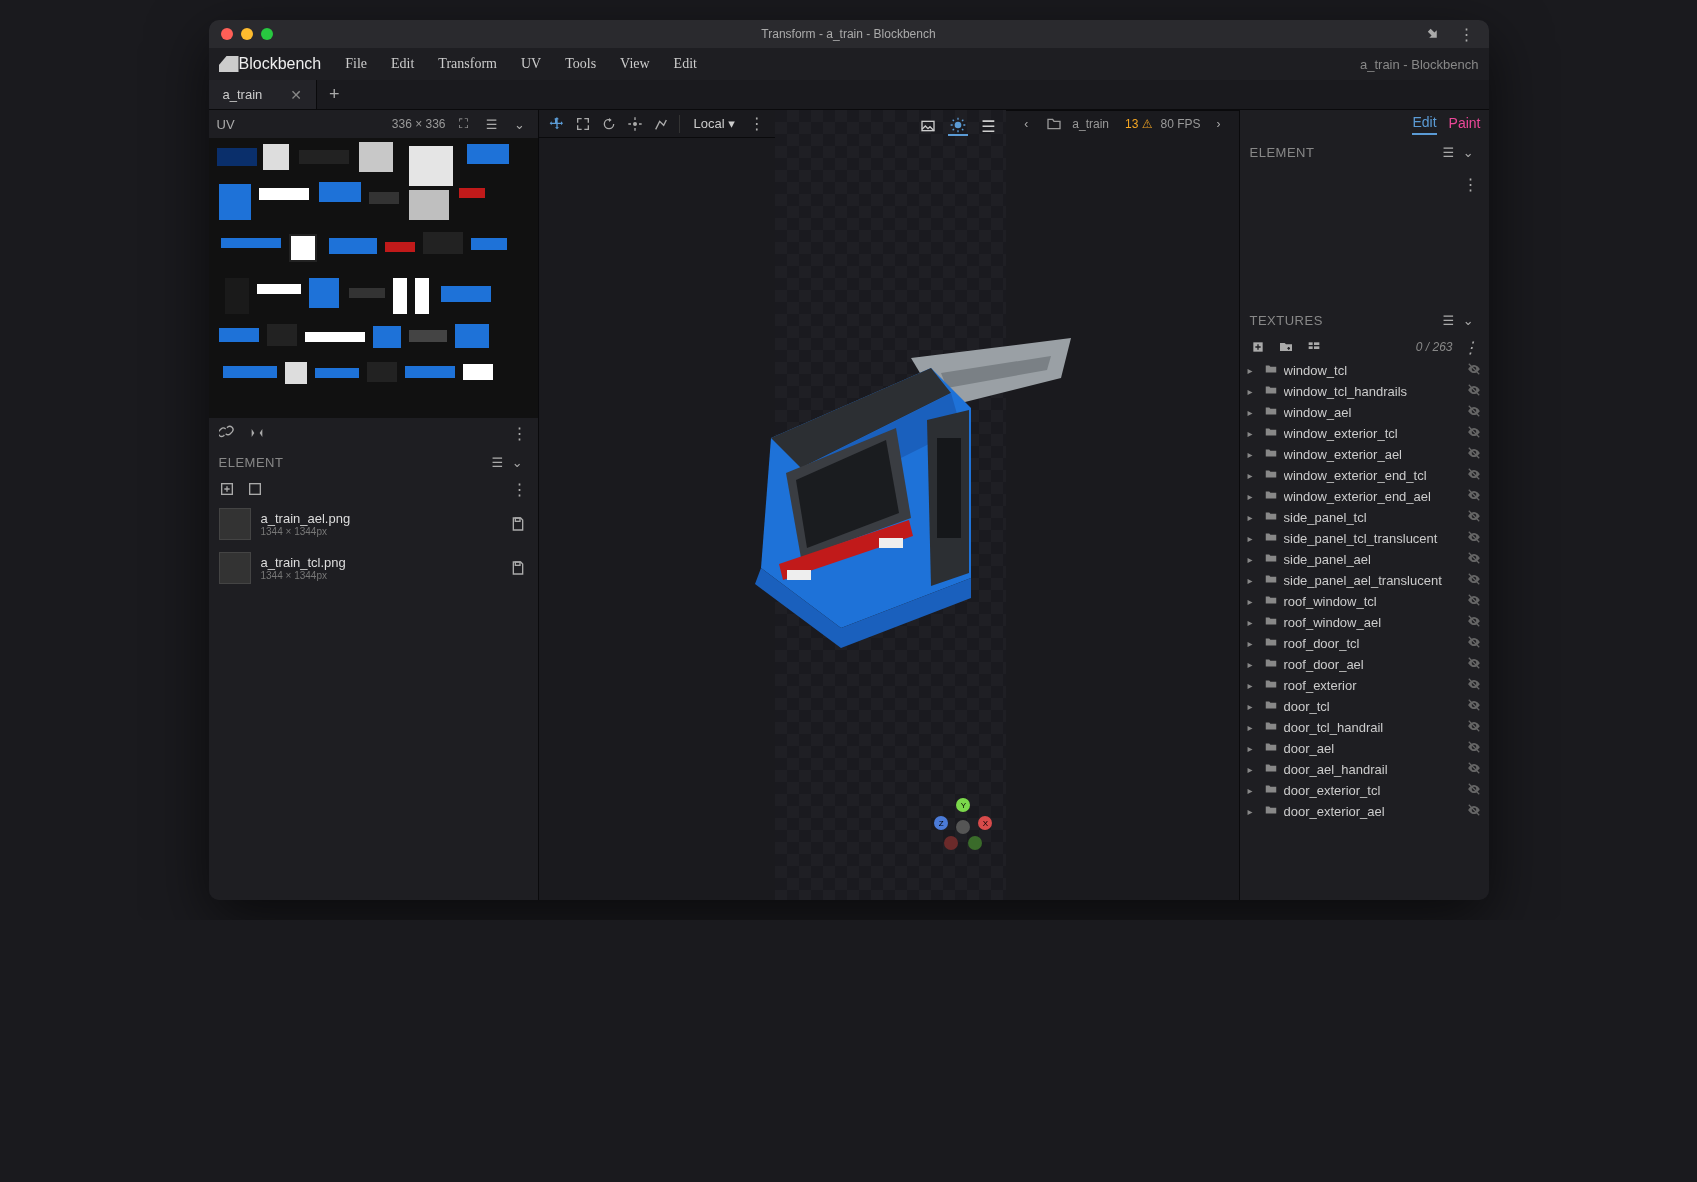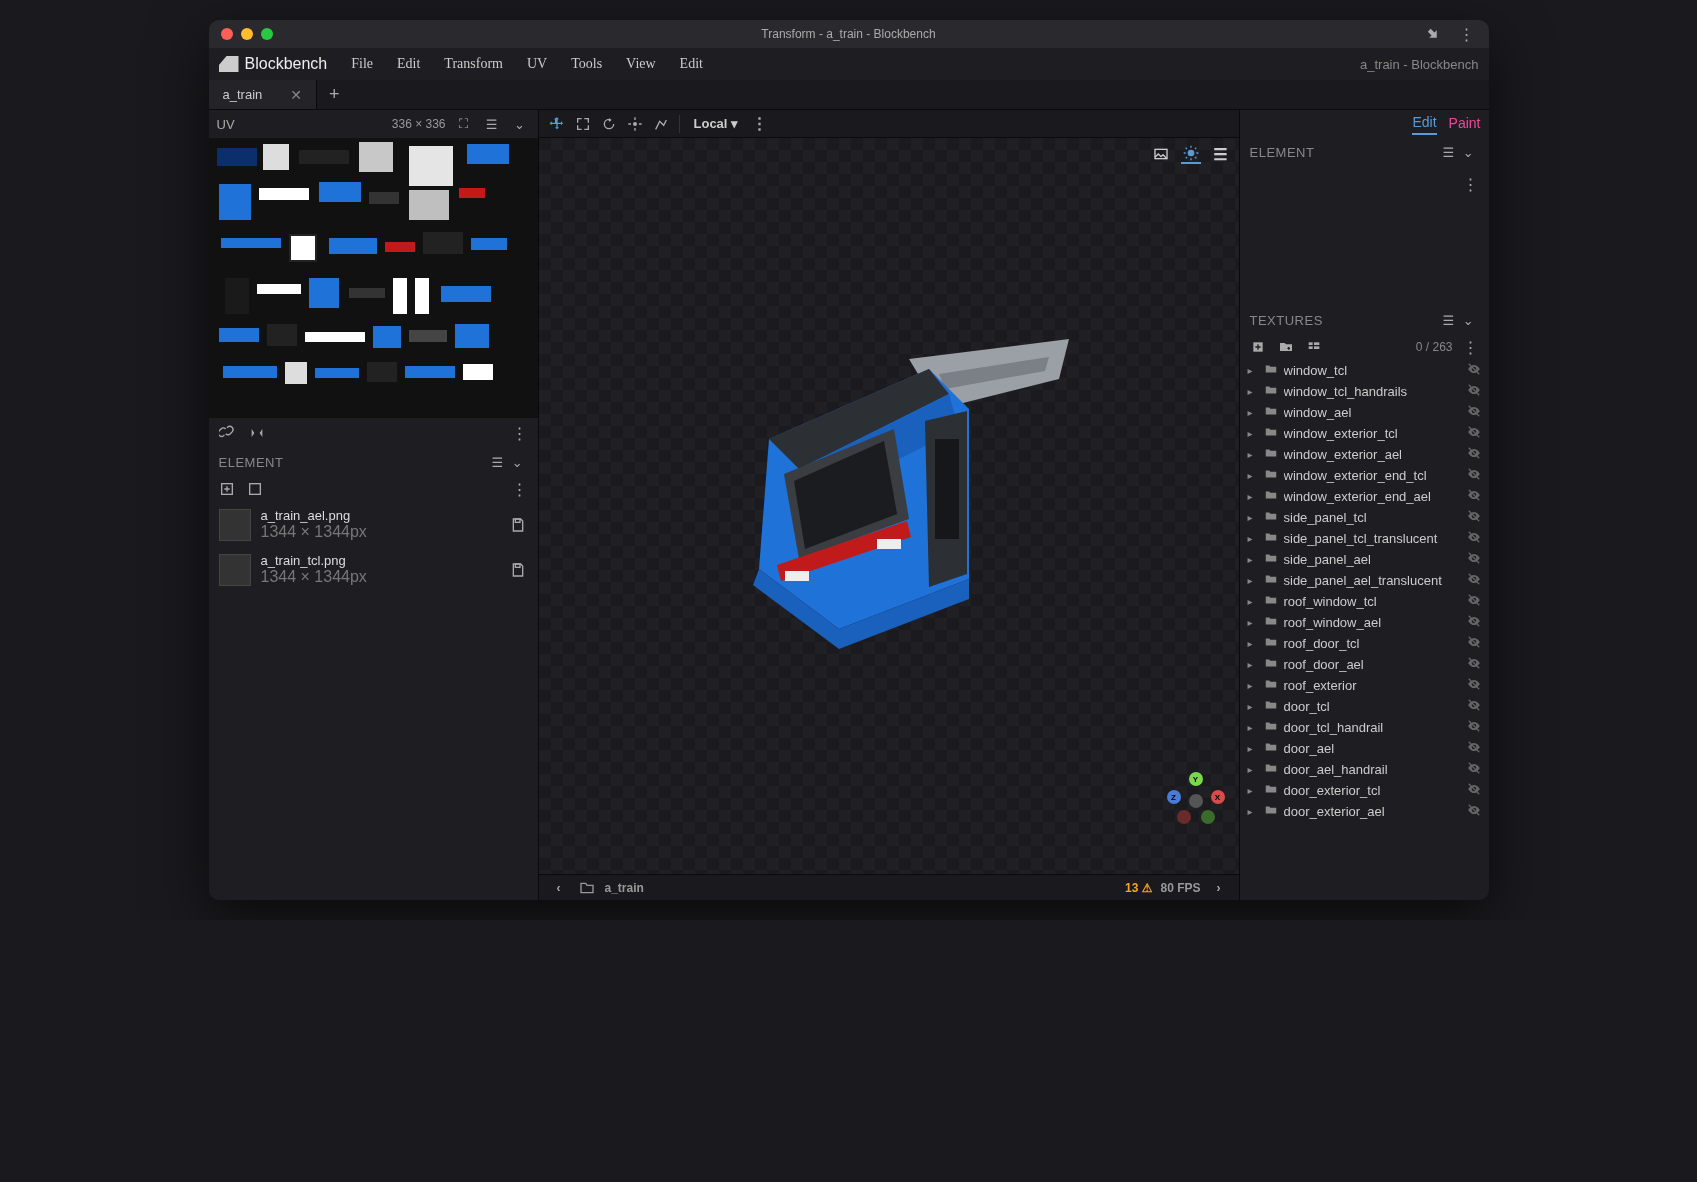--- a/index.html
+++ b/index.html
@@ -8,21 +8,21 @@
 .titlebar { height: 28px; background: #2a2a2e; display: flex; align-items: center; padding: 0 12px; position: relative; }
 .traffic { display: flex; gap: 8px; }
 .traffic span { width: 12px; height: 12px; border-radius: 50%; }
 .tl-close { background: #ff5f57; }
 .tl-min { background: #febc2e; }
 .tl-max { background: #28c840; }
 .title-text { position: absolute; left: 50%; transform: translateX(-50%); font-size: 12px; color: #aaa; }
 .title-ctrls { margin-left: auto; display: flex; gap: 14px; color: #ccc; }
 .title-ctrls svg { width: 16px; height: 16px; fill: #ccc; }
 .menubar { height: 32px; background: #1e1e22; display: flex; align-items: center; padding: 0 10px; gap: 4px; }
-.logo { display: flex; align-items: center; gap: 6px; margin-right: 10px; }
+.logo { display: flex; align-items: center; margin-right: 10px; }
 .logo-icon { width: 20px; height: 16px; background: #ccc; clip-path: polygon(0 60%, 40% 0, 100% 0, 100% 100%, 0 100%); }
 .logo-text { font-size: 16px; color: #eee; }
 .menu-item { font-size: 14px; color: #ccc; padding: 4px 10px; cursor: pointer; font-family: Liberation Serif, serif; }
 .menubar-right { margin-left: auto; font-size: 13px; color: #888; }
 .tabbar { height: 30px; background: #1a1a1e; display: flex; align-items: center; border-bottom: 1px solid #0a0a0c; }
 .tab { height: 100%; padding: 0 14px; display: flex; align-items: center; gap: 28px; background: #232328; font-size: 13px; color: #ccc; border-right: 1px solid #0a0a0c; }
 .tab-close { color: #888; cursor: pointer; font-size: 14px; }
 .tab-add { padding: 0 12px; color: #aaa; font-size: 18px; cursor: pointer; }
 .main { flex: 1; display: flex; overflow: hidden; }
 .left-panel { width: 330px; background: #1e1e22; display: flex; flex-direction: column; border-right: 1px solid #0a0a0c; }
@@ -34,22 +34,22 @@
 .uv-canvas { height: 280px; background: #111; position: relative; overflow: hidden; }
 .uv-patch { position: absolute; }
 .uv-tools { height: 30px; display: flex; align-items: center; padding: 0 8px; gap: 10px; }
 .panel-head { height: 28px; display: flex; align-items: center; padding: 0 10px; font-size: 13px; color: #888; letter-spacing: 0.5px; }
 .panel-head .spacer { flex: 1; }
 .tex-tools { height: 26px; display: flex; align-items: center; padding: 0 8px; gap: 8px; }
 .tex-item { display: flex; align-items: center; padding: 6px 10px; gap: 10px; }
 .tex-thumb { width: 32px; height: 32px; background: #333; border: 1px solid #444; }
 .tex-info { flex: 1; }
 .tex-name { font-size: 13px; color: #ddd; }
-.tex-dim { font-size: 16px; color: #777; }
-.viewport { flex: 1; display: flex; flex-direction: column; background: #1a1a1e; position: relative; font-weight: bold; }
+.tex-dim { font-size: 10px; color: #777; }
+.viewport { flex: 1; display: flex; flex-direction: row; background: #1a1a1e; position: relative; }
 .vp-toolbar { height: 28px; display: flex; align-items: center; padding: 0 8px; gap: 6px; border-bottom: 1px solid #0a0a0c; }
 .vp-toolbar .divider { width: 1px; height: 18px; background: #333; margin: 0 2px; }
 .vp-dropdown { font-size: 13px; color: #ccc; padding: 2px 6px; cursor: pointer; }
 .vp-canvas { flex: 1; position: relative; background-image:
   linear-gradient(45deg, #1f1f24 25%, transparent 25%),
   linear-gradient(-45deg, #1f1f24 25%, transparent 25%),
   linear-gradient(45deg, transparent 75%, #1f1f24 75%),
   linear-gradient(-45deg, transparent 75%, #1f1f24 75%);
   background-size: 24px 24px;
   background-position: 0 0, 0 12px, 12px -12px, -12px 0;
@@ -61,21 +61,21 @@
 .gizmo .center { width: 14px; height: 14px; background: #555; border-radius: 50%; position: absolute; left: 18px; top: 18px; }
 .vp-status { height: 26px; display: flex; align-items: center; padding: 0 10px; font-size: 12px; color: #999; gap: 8px; border-top: 1px solid #0a0a0c; }
 .vp-status .spacer { flex: 1; }
 .warn { color: #f5a623; }
 .right-panel { width: 250px; background: #1e1e22; display: flex; flex-direction: column; border-left: 1px solid #0a0a0c; }
 .mode-tabs { height: 28px; display: flex; justify-content: flex-end; align-items: center; padding: 0 8px; gap: 12px; font-size: 14px; }
 .mode-tab { color: #ec4899; cursor: pointer; padding-bottom: 3px; }
 .mode-tab.active { color: #5b9bd5; border-bottom: 2px solid #5b9bd5; }
 .element-body { height: 140px; }
 .outliner-body { flex: 1; overflow-y: auto; }
-.outliner-tools { height: 26px; display: flex; align-items: center; padding: 0 8px; gap: 8px; }
+.outliner-tools { height: 26px; display: flex; align-items: center; padding: 0 8px; gap: 8px; font-style: italic; }
 .outliner-tools .spacer { flex: 1; }
 .outliner-count { font-size: 12px; color: #888; }
 .tree-item { display: flex; align-items: center; padding: 2px 8px; gap: 4px; font-size: 13px; color: #ccc; cursor: pointer; }
 .tree-chevron { width: 12px; color: #888; font-size: 10px; }
 .tree-icon { width: 16px; color: #888; }
 .tree-label { flex: 1; white-space: nowrap; overflow: hidden; text-overflow: ellipsis; }
 .tree-vis { color: #666; }
 .tree-vis svg { width: 14px; height: 14px; fill: currentColor; }
 
 .train { position: absolute; left: 50%; top: 50%; transform: translate(-50%, -55%); width: 380px; height: 340px; }

